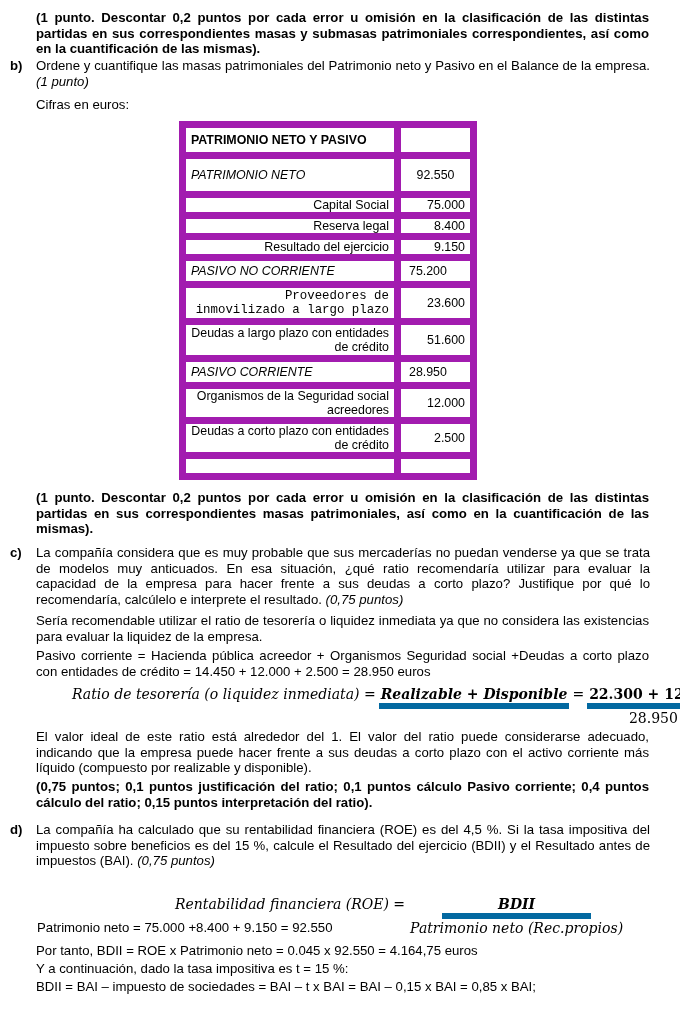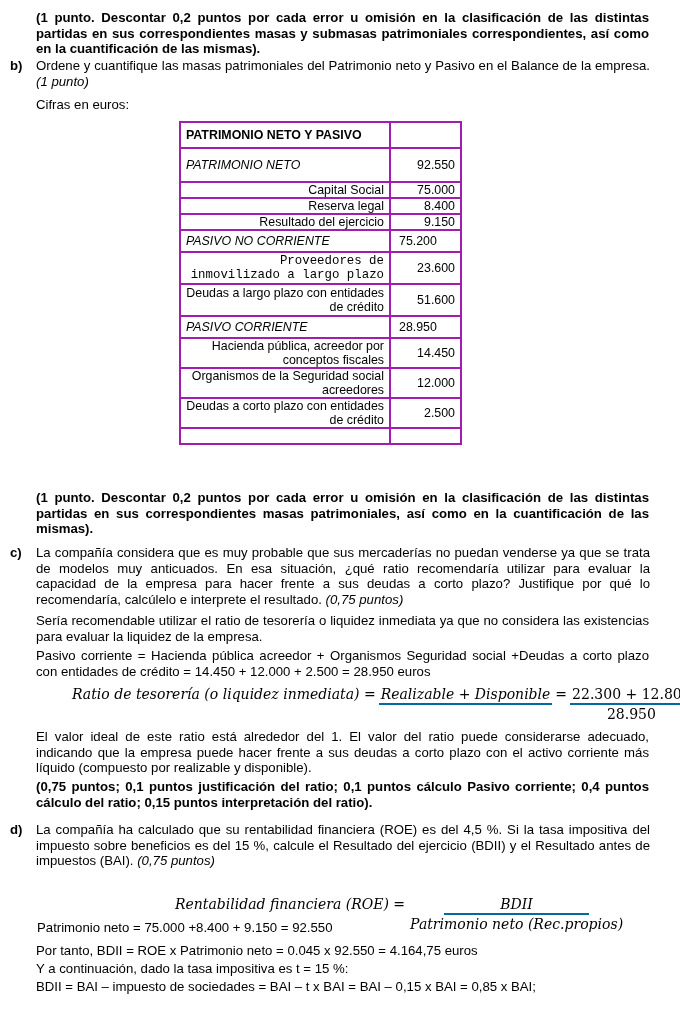--- a/index.html
+++ b/index.html
@@ -7,29 +7,29 @@
     width: 680px; height: 1033px; overflow: hidden; position: relative;
     font-family: "Liberation Sans", sans-serif; color: #000; font-size: 13.2px;
   }
   .para { position: absolute; left: 36px; width: 613px; line-height: 15.5px; text-align: justify; }
   .para.bold { font-weight: bold; }
   .item { position: absolute; left: 10px; width: 640px; line-height: 15.5px; }
   .item .lbl { position: absolute; left: 0; top: 0; font-weight: bold; }
   .item .txt { margin-left: 26px; text-align: justify; display: block; }
   .it { font-style: italic; }
   table.bal { position: absolute; left: 179px; top: 121px; border-collapse: collapse; font-size: 12.4px; }
-  table.bal td { border: 2px solid #a21caf; padding: 0 5px; line-height: 14px; }
+  table.bal td { border: 7px solid #a21caf; padding: 0 5px; line-height: 14px; }
   table.bal td.c1 { width: 198px; }
   table.bal td.c2 { width: 56px; }
   .r { text-align: right; }
   .hd { font-weight: bold; height: 26px; }
   .sec { font-style: italic; }
   .formula { position: absolute; font-family: "DejaVu Serif", serif; font-style: italic; font-size: 14px; display: flex; align-items: flex-start; white-space: nowrap; margin-left: 38px; }
   .frac { display: inline-flex; flex-direction: column; align-items: center; margin: 0 3px; }
-  .frac .num { padding: 0 2px 1px; border-bottom: 2px solid #0369a1; }
+  .frac .num { padding: 0 2px 1px; border-bottom: 6px solid #0369a1; font-weight: bold; }
   .frac .den { padding: 1px 2px 0; }
   .up { font-style: normal; }
 </style>
 </head>
 <body>
 
 <div class="para bold" style="top:10px;">(1 punto. Descontar 0,2 puntos por cada error u omisión en la clasificación de las distintas partidas en sus correspondientes masas y submasas patrimoniales correspondientes, así como en la cuantificación de las mismas).</div>
 
 <div class="item" style="top:58px;">
   <span class="lbl">b)</span>
@@ -38,21 +38,21 @@
 <div class="para" style="top:97px;">Cifras en euros:</div>
 
 <table class="bal">
   <tbody>
       <tr class="hd">
     <td class="c1" style="height:24px;">PATRIMONIO NETO Y PASIVO</td>
     <td class="c2"></td>
   </tr>
   <tr>
     <td class="c1 sec" style="height:32px;">PATRIMONIO NETO</td>
-    <td class="c2" style="text-align:right;">92.550</td>
+    <td class="c2" style="text-align:center;">92.550</td>
   </tr>
   <tr>
     <td class="c1 r">Capital Social</td>
     <td class="c2 r">75.000</td>
   </tr>
   <tr>
     <td class="c1 r">Reserva legal</td>
     <td class="c2 r">8.400</td>
   </tr>
   <tr>
@@ -67,24 +67,20 @@
     <td class="c1 r" style="height:30px;font-family:Liberation Mono, monospace;">Proveedores de inmovilizado a largo plazo</td>
     <td class="c2 r">23.600</td>
   </tr>
   <tr>
     <td class="c1 r" style="height:30px;">Deudas a largo plazo con entidades de crédito</td>
     <td class="c2 r">51.600</td>
   </tr>
   <tr>
     <td class="c1 sec" style="height:20px;">PASIVO CORRIENTE</td>
     <td class="c2" style="text-align:left;padding-left:8px;">28.950</td>
-  </tr>
-  <tr>
-    <td class="c1 r" style="height:28px;">Hacienda pública, acreedor por conceptos fiscales</td>
-    <td class="c2 r">14.450</td>
   </tr>
   <tr>
     <td class="c1 r" style="height:28px;">Organismos de la Seguridad social acreedores</td>
     <td class="c2 r">12.000</td>
   </tr>
   <tr>
     <td class="c1 r" style="height:28px;">Deudas a corto plazo con entidades de crédito</td>
     <td class="c2 r">2.500</td>
   </tr>
   <tr>

